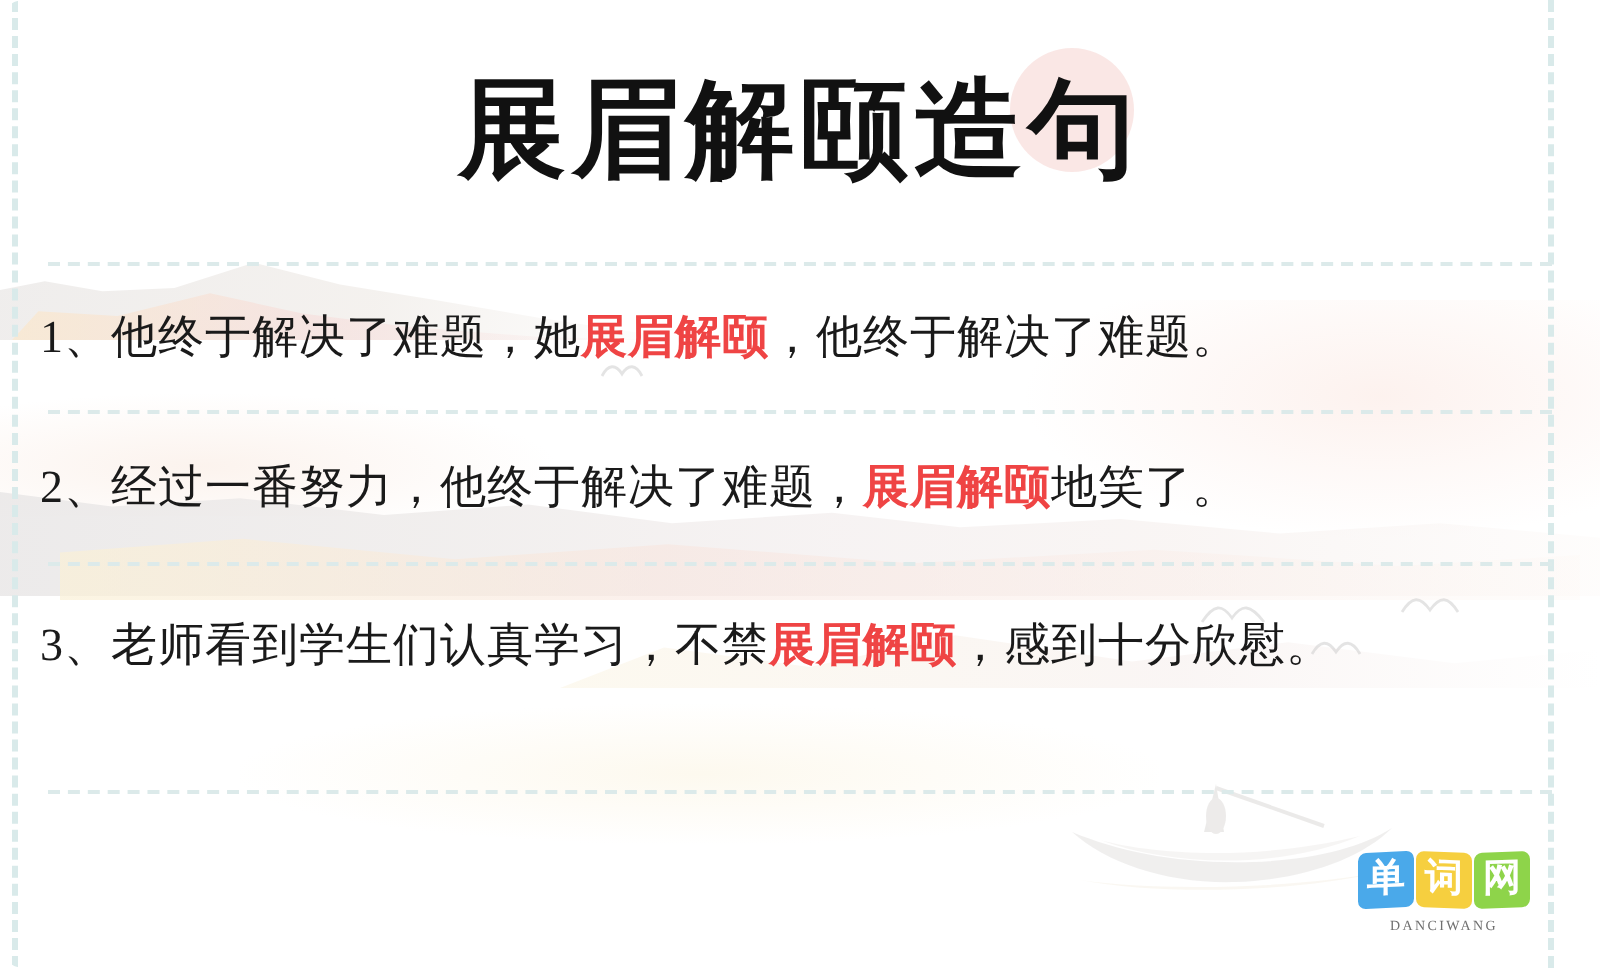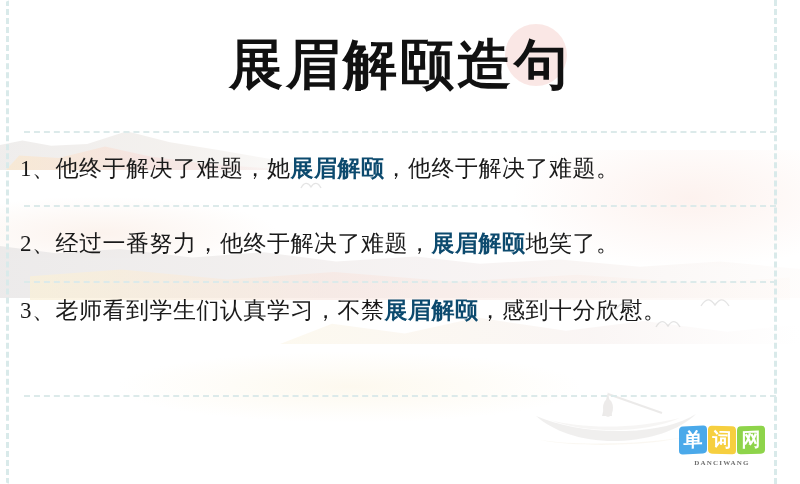--- a/index.html
+++ b/index.html
@@ -175,26 +175,26 @@
     position: absolute;
     left: 20px;
     width: 748px;
     font-family: "Liberation Serif", "DejaVu Serif", serif;
     font-size: 23px;
     line-height: 38px;
     color: #1a1a1a;
     letter-spacing: .5px;
   }
   .sentence .idiom {
-    color: #0c4a6e;
+    color: #ef4444;
     font-weight: bold;
   }
   #sentence-1 { top: 150px; }
   #sentence-2 { top: 225px; }
-  #sentence-3 { top: 292px; }
+  #sentence-3 { top: 304px; }
 
   
   .logo {
     position: absolute;
     left: 676px;
     top: 426px;
     width: 92px;
     z-index: 3;
     text-align: center;
   }
@@ -217,21 +217,20 @@
   }
   .logo-block.b1 { background: #4aa9ea; transform: skewY(-3deg); }
   .logo-block.b2 { background: #f6cf3f; transform: skewY(2deg); }
   .logo-block.b3 { background: #8ed44a; transform: skewY(-2deg); }
   .logo-caption {
     margin-top: 5px;
     font-family: "Liberation Serif", "DejaVu Serif", serif;
     font-size: 7px;
     letter-spacing: 1.2px;
     color: #6f6f6f;
-    font-weight: bold;
   }
 </style>
 </head>
 <body>
 
 <div id="page">
 
   <div class="bg-layer">
     <div class="sun"></div>
     <div class="mountain-top"></div>

